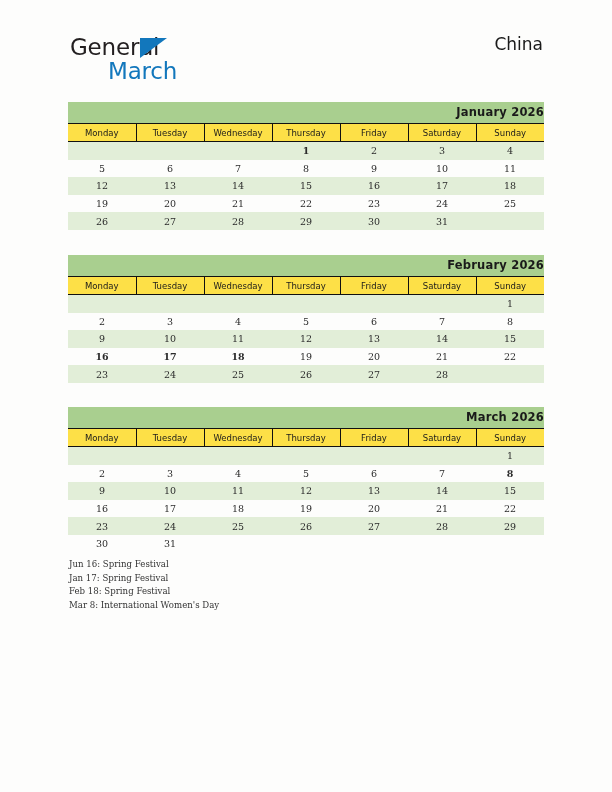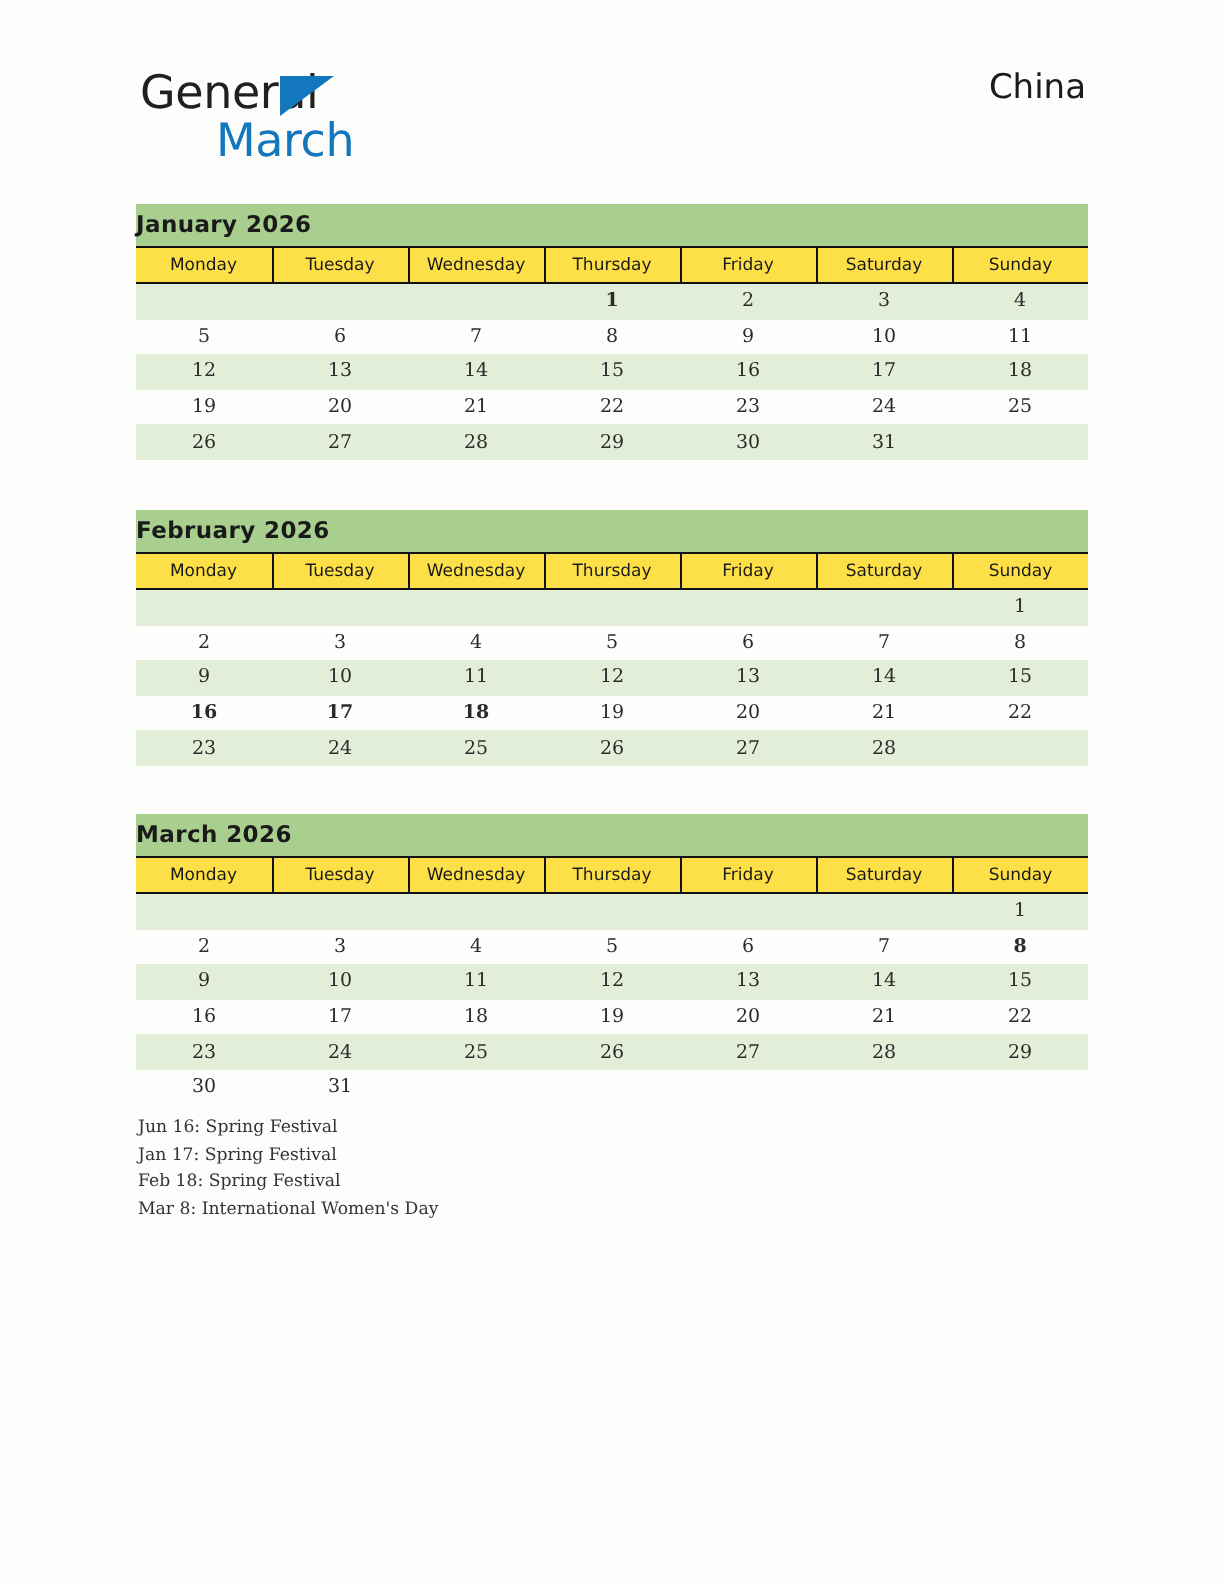--- a/index.html
+++ b/index.html
@@ -89,21 +89,21 @@
   #month-0 { top: 102px; }
   #month-1 { top: 255px; }
   #month-2 { top: 407px; }
 
   .month-title {
     background: #a9cf8f;
     color: #1a1a1a;
     font-family: "DejaVu Sans", sans-serif;
     font-weight: bold;
     font-size: 11.5px;
-    text-align: left;
+    text-align: right;
     height: 21px;
     line-height: 21px;
     letter-spacing: 0.2px;
   }
   table.cal {
     border-collapse: collapse;
     width: 476px;
     table-layout: fixed;
   }
   table.cal th {

